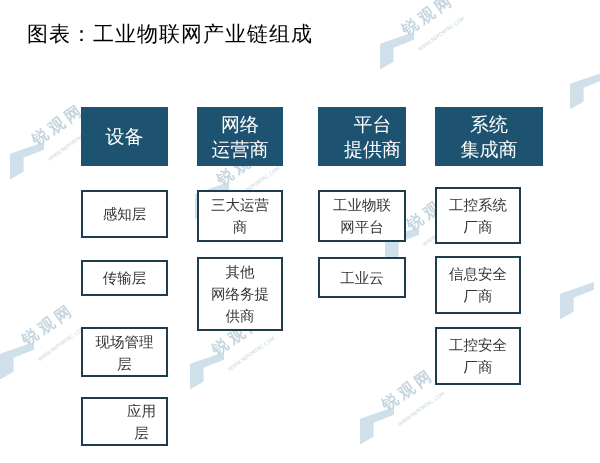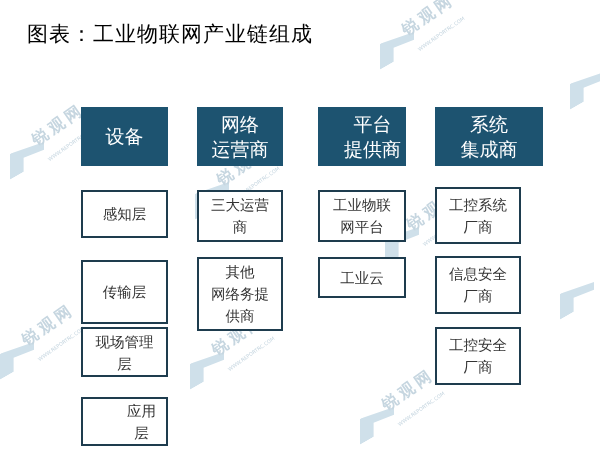--- a/index.html
+++ b/index.html
@@ -90,21 +90,21 @@
 <div class="title">图表：工业物联网产业链组成</div>
 
 <div class="box hdr" style="left:81px; top:107px; width:87px;">
   <div>
     <div>设备</div>
   </div>
 </div>
 <div class="box cell" style="left:81px; top:190px; width:87px; height:48px;">
   <span>感知层</span>
 </div>
-<div class="box cell" style="left:81px; top:260px; width:87px; height:64px;">
+<div class="box cell" style="left:81px; top:260px; width:87px; height:36px;">
   <span>传输层</span>
 </div>
 <div class="box cell" style="left:81px; top:327px; width:87px; height:50px;align-items:flex-end;">
   <div>
     <div>现场管理</div>
     <div>层</div>
   </div>
 </div>
 <div class="box cell" style="left:81px; top:397px; width:87px; height:49px;padding-left:40px;">
   <span>应用层</span>

